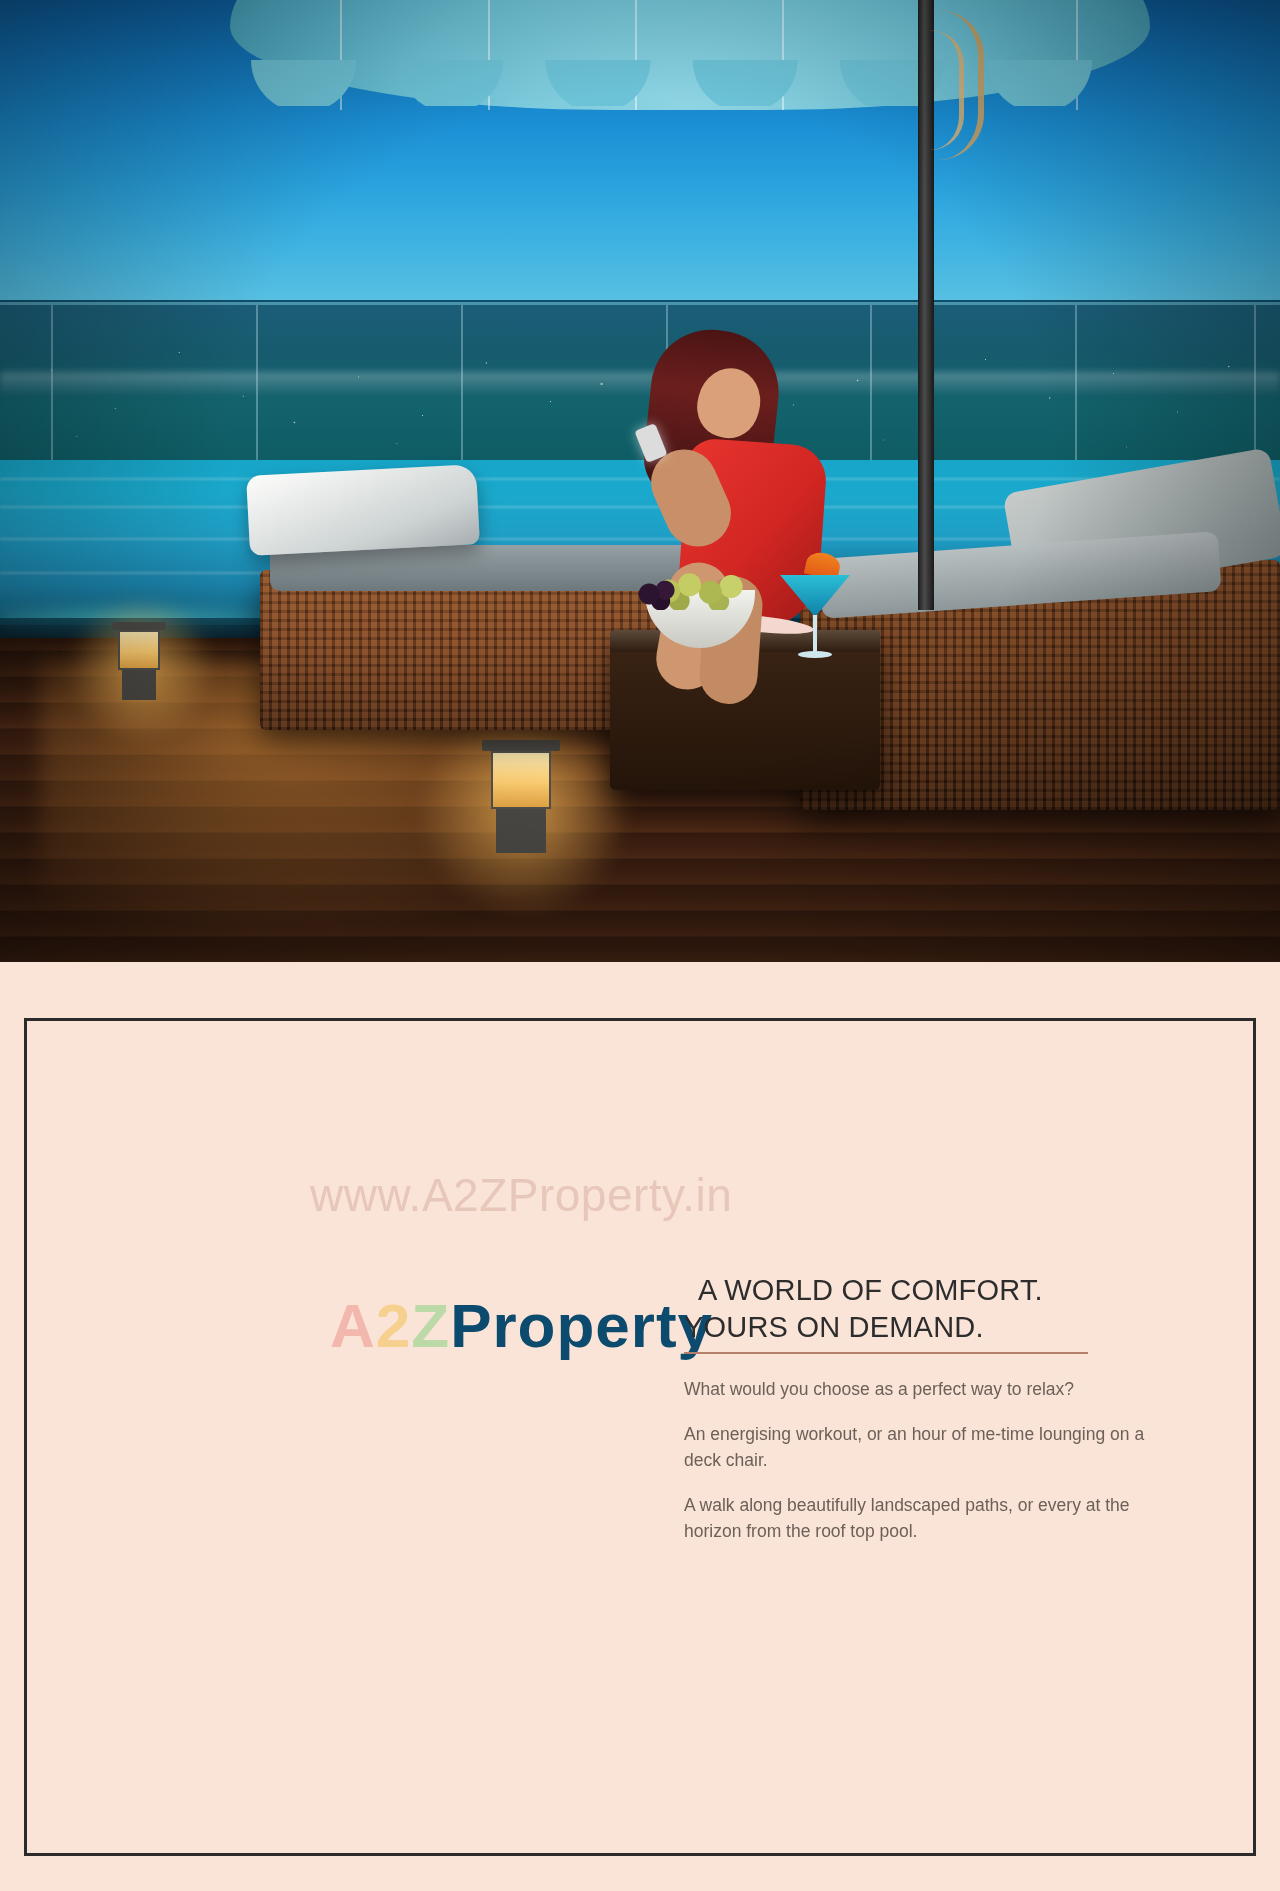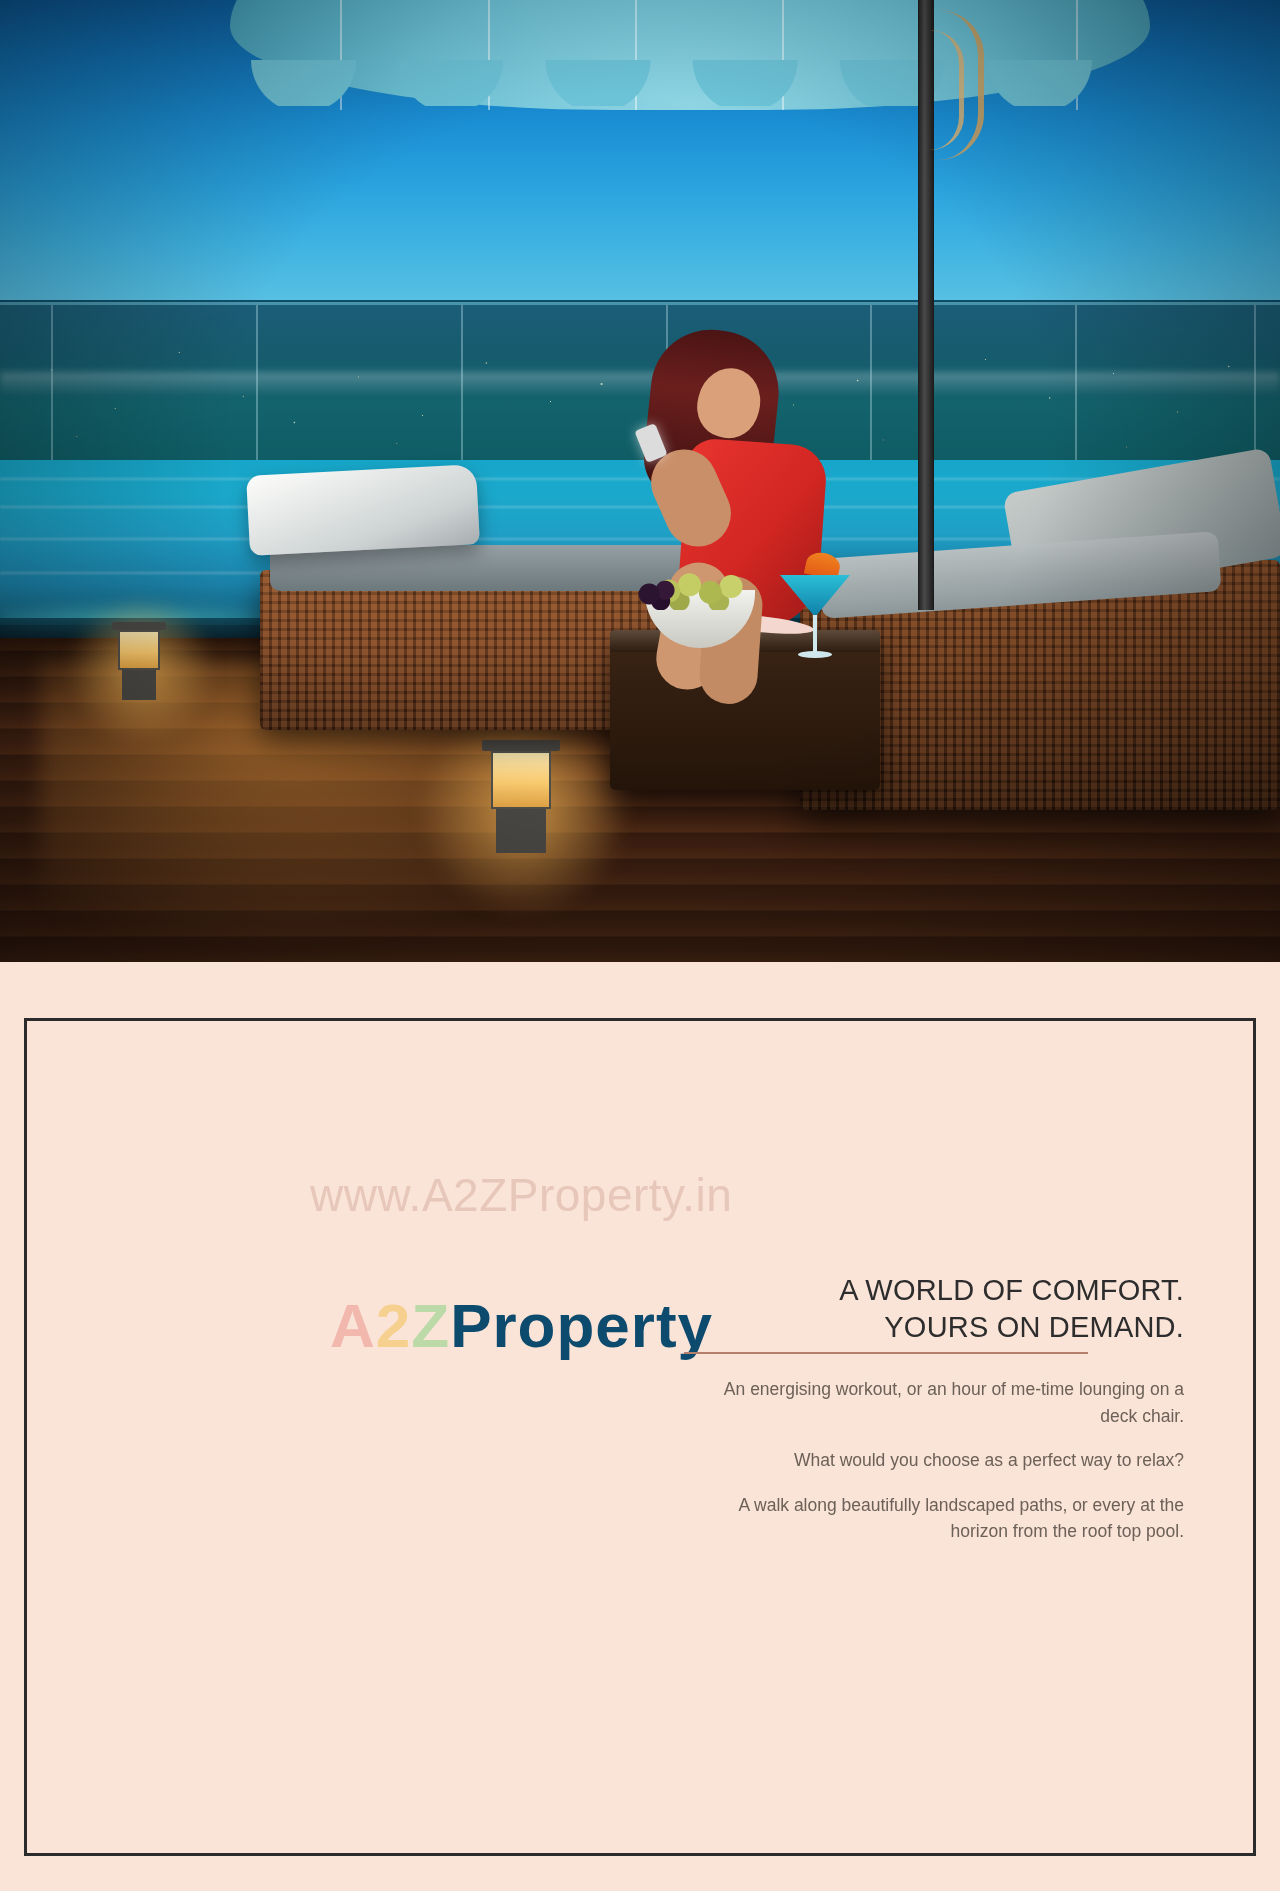--- a/index.html
+++ b/index.html
@@ -8,21 +8,20 @@
     height: 1891px;
     background: #fae3d7;
     font-family: "Liberation Sans", sans-serif;
   }
   .page {
     position: relative;
     width: 1280px;
     height: 1891px;
     background: #fae3d7;
     overflow: hidden;
-    text-align: right;
   }
 
   
   .hero {
     position: absolute;
     left: 0; top: 0;
     width: 1280px;
     height: 962px;
     overflow: hidden;
     background: #06101f;
@@ -498,19 +497,19 @@
   </div>
 
   <div class="content">
     <h1 class="headline">
       <span class="line1">A WORLD OF COMFORT.</span>
       <span class="line2">YOURS ON DEMAND.</span>
     </h1>
     <div class="rule"></div>
 
     <div class="body-copy">
+      <p>What would you choose as a perfect way to relax?</p>
       <p>An energising workout, or an hour of me-time lounging on a deck chair.</p>
-      <p>What would you choose as a perfect way to relax?</p>
       <p>A walk along beautifully landscaped paths, or every at the horizon from the roof top pool.</p>
     </div>
   </div>
 
 </div>
 
 </body></html>

